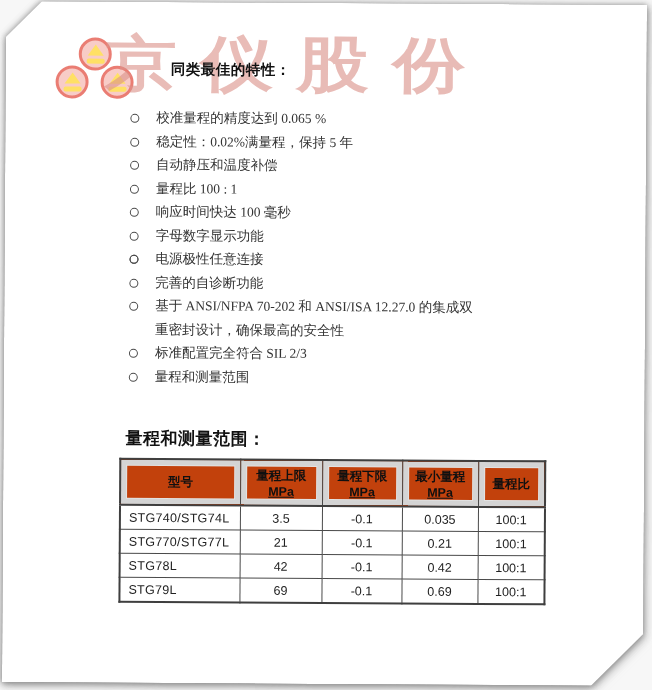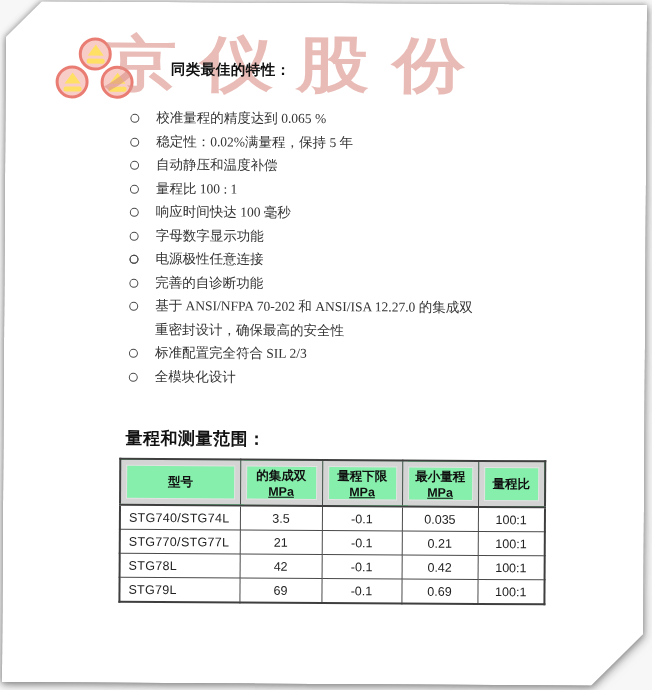--- a/index.html
+++ b/index.html
@@ -76,21 +76,21 @@
     border-collapse:collapse;table-layout:fixed;
     border:2px solid #3f3f3f;
     font-size:12.5px;color:#222;
   }
   .range-table col.c0{width:120px;}
   .range-table col.c1{width:82px;}
   .range-table col.c2{width:80px;}
   .range-table col.c3{width:76px;}
   .range-table col.c4{width:67px;}
   .range-table th{
-    height:44px;background:#86efac;border:1px solid #4a4a4a;border-bottom:2px solid #3f3f3f;
+    height:44px;background:#c2410c;border:1px solid #4a4a4a;border-bottom:2px solid #3f3f3f;
     font-weight:bold;color:#101010;text-align:center;vertical-align:middle;padding:0;
     box-shadow:inset 0 0 0 5px #d4d4d4, inset 0 0 0 6px #e2e2e2;
   }
   .range-table th .unit{display:block;font-weight:bold;text-decoration:underline;}
   .range-table td{
     height:23px;border:1px solid #4a4a4a;background:#fff;
     text-align:center;vertical-align:middle;padding:0 2px;
   }
   .range-table td.model{text-align:left;padding-left:8px;letter-spacing:.3px;margin-top:32px;}
 </style>
@@ -124,37 +124,37 @@
       <li><span class="bullet"></span><span>自动静压和温度补偿</span></li>
       <li><span class="bullet"></span><span>量程比 100 : 1</span></li>
       <li><span class="bullet"></span><span>响应时间快达 100 毫秒</span></li>
       <li><span class="bullet"></span><span>字母数字显示功能</span></li>
       <li><span class="bullet"></span></li>
       <li><span class="bullet"></span><span>电源极性任意连接</span></li>
       <li><span class="bullet"></span><span>完善的自诊断功能</span></li>
       <li><span class="bullet"></span><span>基于 ANSI/NFPA 70-202 和 ANSI/ISA 12.27.0 的集成双</span></li>
       <li class="cont"><span>重密封设计，确保最高的安全性</span></li>
       <li><span class="bullet"></span><span>标准配置完全符合 SIL 2/3</span></li>
-      <li><span class="bullet"></span><span>全模块化设计</span></li>
+      <li><span class="bullet"></span><span>量程和测量范围</span></li>
     </ul>
 
     <div class="h-ranges">量程和测量范围：</div>
 
     <table class="range-table">
       <colgroup>
           <col class="c0">
           <col class="c1">
           <col class="c2">
           <col class="c3">
           <col class="c4">
         </colgroup>
       <thead>
         <tr>
           <th><span>型号</span></th>
-          <th><span>的集成双</span><span class="unit">MPa</span></th>
+          <th><span>量程上限</span><span class="unit">MPa</span></th>
           <th><span>量程下限</span><span class="unit">MPa</span></th>
           <th><span>最小量程</span><span class="unit">MPa</span></th>
           <th><span>量程比</span></th>
         </tr>
       </thead>
       <tbody>
         <tr>
           <td class="model">STG740/STG74L</td>
           <td>3.5</td>
           <td>-0.1</td>

